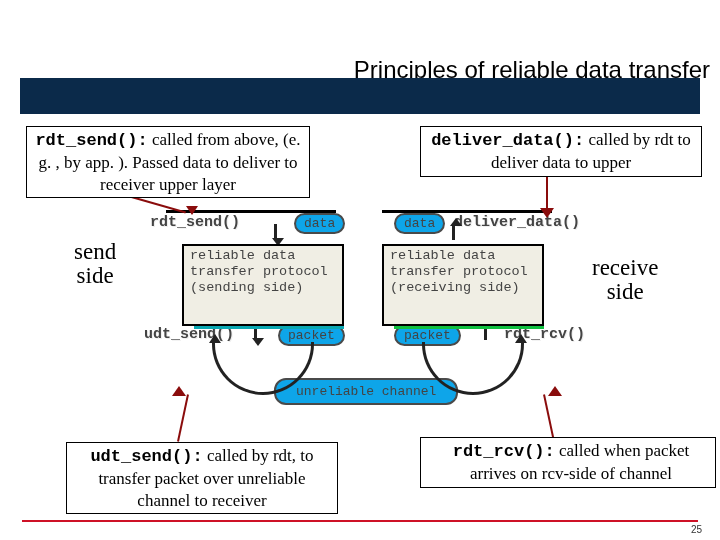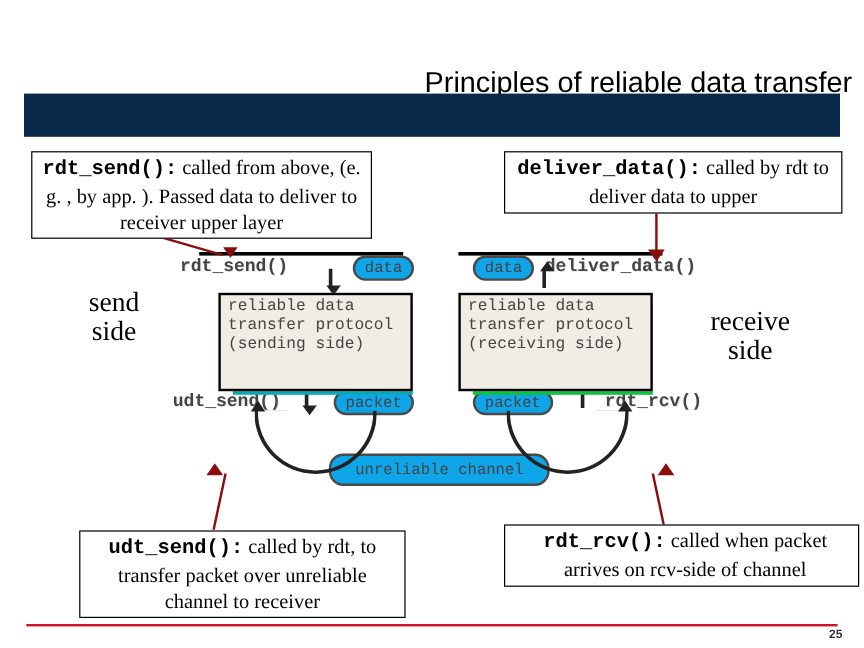--- a/index.html
+++ b/index.html
@@ -65,21 +65,21 @@
   .redarrow .head{position:absolute;width:0;height:0;}
   #ra1 .line{left:128px;top:195px;width:60px;height:2px;transform:rotate(16deg);transform-origin:left;}
   #ra1 .head{left:186px;top:206px;border-left:6px solid transparent;border-right:6px solid transparent;border-top:9px solid #8a0c0c;}
   #ra2 .line{left:546px;top:174px;width:2px;height:36px;}
   #ra2 .head{left:540px;top:208px;border-left:7px solid transparent;border-right:7px solid transparent;border-top:10px solid #8a0c0c;}
   #ra3 .line{left:182px;top:394px;width:2px;height:48px;transform:rotate(12deg);}
   #ra3 .head{left:172px;top:386px;border-left:7px solid transparent;border-right:7px solid transparent;border-bottom:10px solid #8a0c0c;}
   #ra4 .line{left:548px;top:394px;width:2px;height:48px;transform:rotate(-12deg);}
   #ra4 .head{left:548px;top:386px;border-left:7px solid transparent;border-right:7px solid transparent;border-bottom:10px solid #8a0c0c;}
   .footer-rule{position:absolute;left:22px;top:520px;width:676px;height:0;border-top:2px solid #ce1126;}
-  .pagenum{position:absolute;right:18px;top:524px;font-family:Arial,sans-serif;font-size:10px;color:#333;font-weight:bold;}
+  .pagenum{position:absolute;right:18px;top:524px;font-family:Arial,sans-serif;font-size:10px;color:#333;}
 </style>
 </head>
 <body>
 
 <div class="header">
   <div class="title">Principles of reliable data transfer</div>
   <div class="title-bar"></div>
 </div>
 
 <div id="box-rdtsend" class="textbox">

